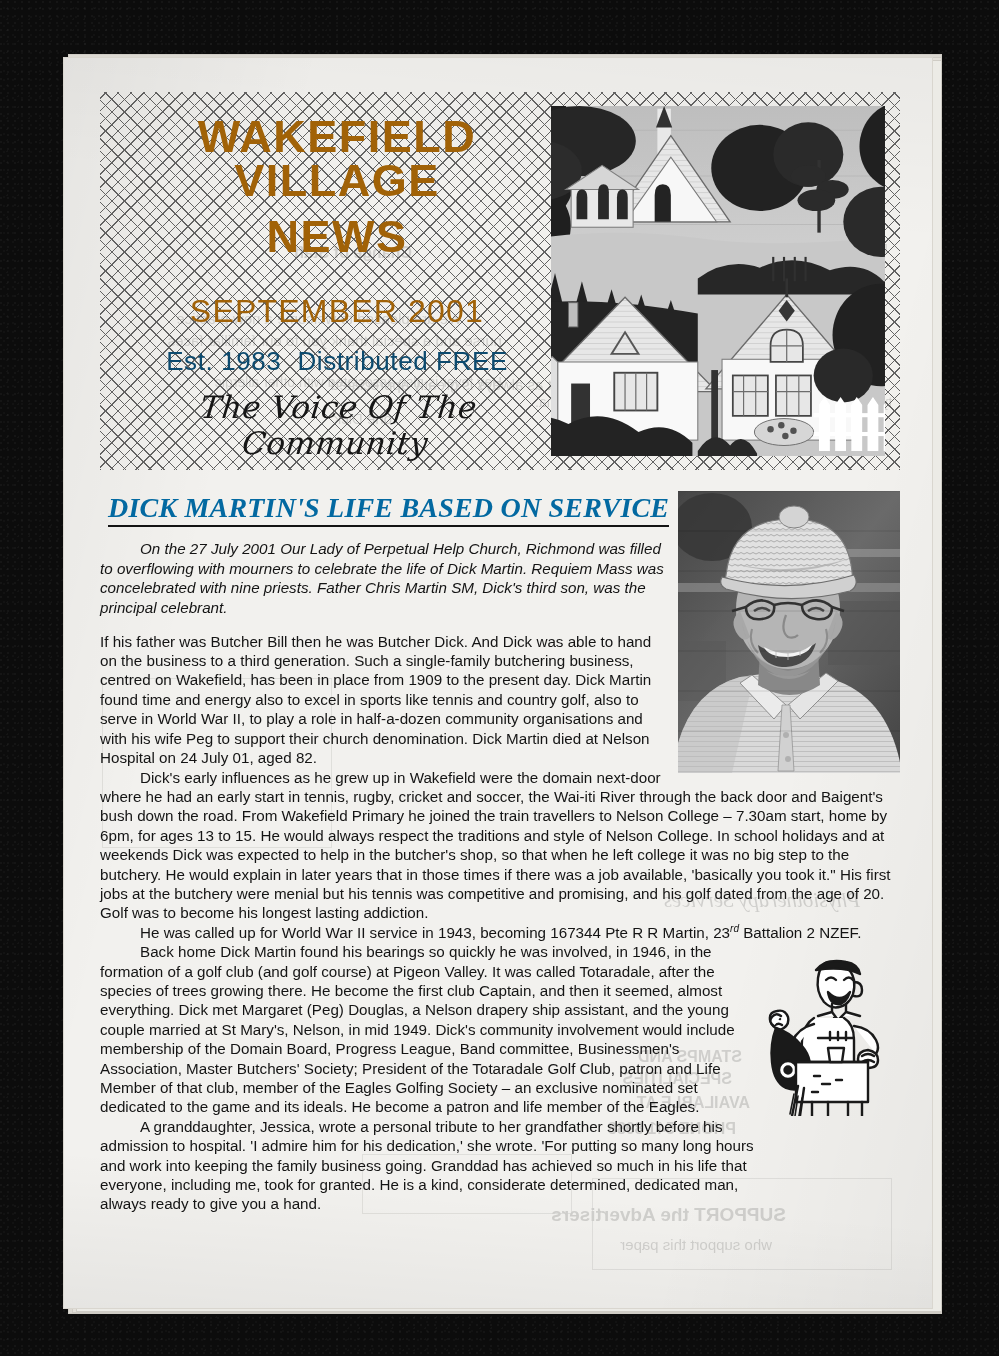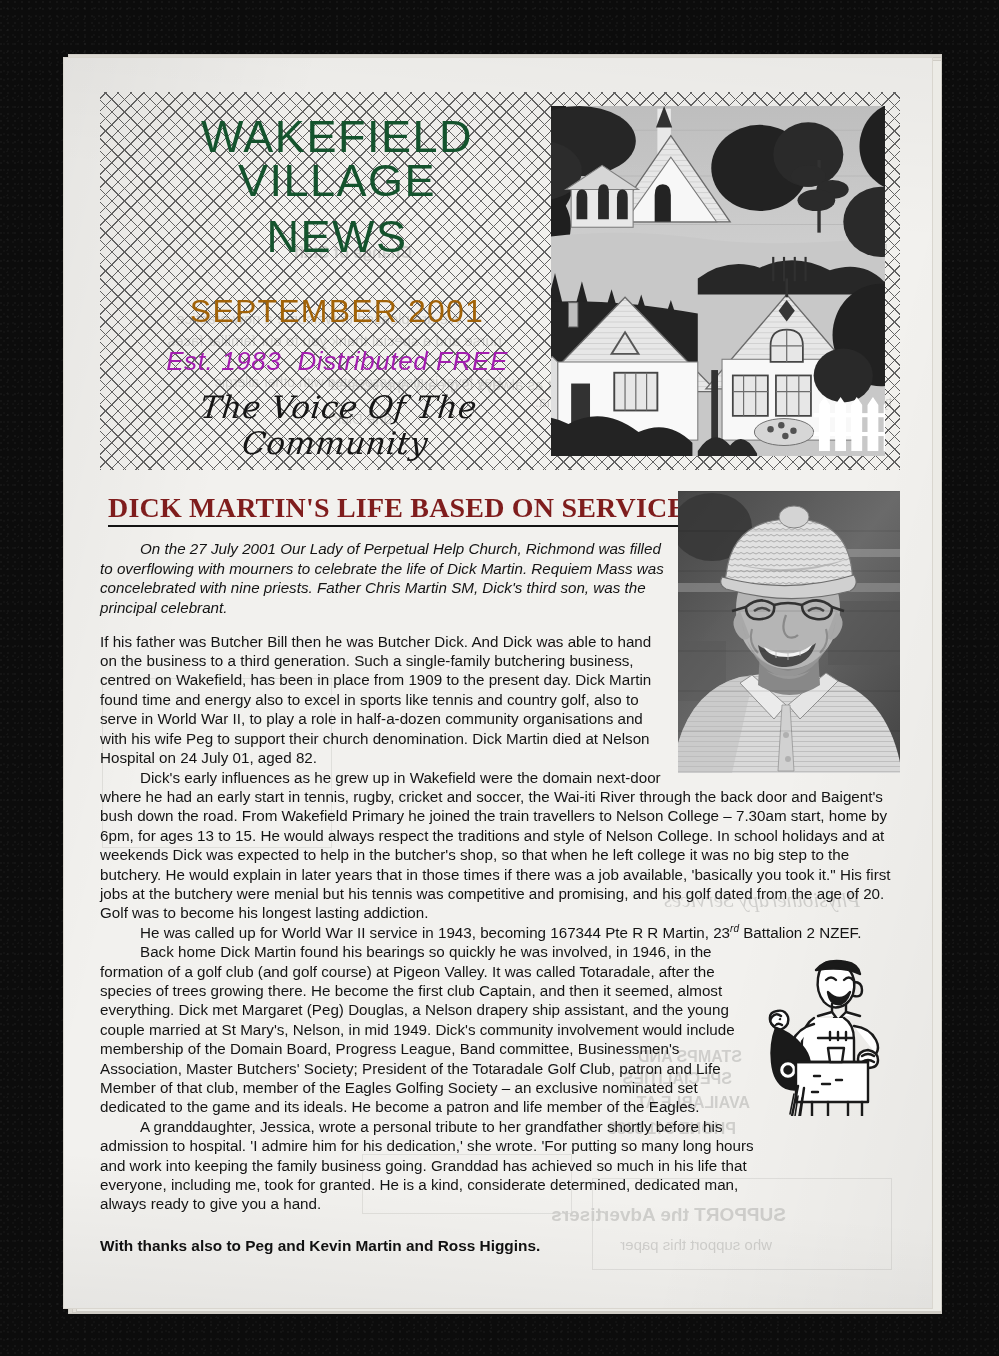--- a/index.html
+++ b/index.html
@@ -101,36 +101,36 @@
     opacity: .85;
   }
   .mh-text {
     position: relative; z-index: 2;
     flex: 0 0 432px;
     padding: 14px 0 0 24px;
     text-align: center;
   }
   .mh-title1, .mh-title2 {
     font-family: "Liberation Sans", sans-serif;
-    font-weight: 400;
-    color: #14532d;
+    font-weight: 700;
+    color: #a16207;
     letter-spacing: 1.5px;
     line-height: .98;
   }
   .mh-title1 { font-size: 45px; }
   .mh-title2 { font-size: 45px; margin-top: 12px; }
   .mh-date {
     font-family: "Liberation Sans", sans-serif;
     font-size: 32px; color: #a16207;
     letter-spacing: 1.2px; margin-top: 34px;
   }
   .mh-est {
     font-family: "Liberation Sans", sans-serif;
-    font-size: 26px; color: #a21caf;
-    letter-spacing: .6px; margin-top: 16px; font-style: italic;
+    font-size: 26px; color: #0c4a6e;
+    letter-spacing: .6px; margin-top: 16px;
   }
   .mh-est .gap { display:inline-block; width: 16px; }
   .mh-tagline {
     font-family: "DejaVu Serif", "Liberation Serif", serif;
     font-style: italic; font-weight: 400;
     font-size: 31px; color: #161616;
     margin-top: 12px; letter-spacing: .5px;
     transform: skewX(-6deg);
   }
 
@@ -142,22 +142,22 @@
     background: #cbc9c4;
     overflow: hidden;
     filter: grayscale(1) contrast(1.12);
   }
   .mh-art svg { display:block; width: 100%; height: 100%; }
 
   
   .headline {
     margin: 22px 0 0 8px;
     font-family: "Liberation Serif", serif;
-    font-weight: bold; 
-    font-size: 28px; color: #7f1d1d;
+    font-weight: bold; font-style: italic;
+    font-size: 28px; color: #0369a1;
     letter-spacing: .2px;
     display: inline-block;
     border-bottom: 2px solid #131313;
     padding-bottom: 1px;
     position: relative; z-index: 3;
   }
 
   .cols { position: relative; z-index: 3; margin-top: 12px; }
 
   .portrait {
@@ -584,18 +584,17 @@
         </svg>
       </div>
 
       <p class="body wide indent sp">Back home Dick Martin found his bearings so quickly he was involved, in 1946, in the formation of a golf club (and golf course) at Pigeon Valley.  It was called Totaradale, after the species of trees growing there.  He become the first club Captain, and then it seemed, almost everything.  Dick met Margaret (Peg) Douglas, a Nelson drapery ship assistant, and the young couple married at St Mary's, Nelson, in mid 1949.  Dick's community involvement would include membership of the Domain Board, Progress League, Band committee, Businessmen's Association, Master Butchers' Society; President of the Totaradale Golf Club, patron and Life Member of that club, member of the Eagles Golfing Society – an exclusive nominated set dedicated to the game and its ideals.  He become a patron and life member of the Eagles.</p>
 
       <p class="body indent" style="width:660px">A granddaughter, Jessica, wrote a personal tribute to her grandfather shortly before his admission to hospital. 'I admire him for his dedication,' she wrote.  'For putting so many long hours and work into keeping the family business going.  Granddad has achieved so much in his life that everyone, including me, took for granted.  He is a kind, considerate determined, dedicated man, always ready to give you a hand.</p>
 
       <div class="clear"></div>
 
       <div class="credits">
-        <div>With thanks also to Peg and Kevin Martin and Ross Higgins.</div>
       </div>
 
     </div>
   </div>
 </div>
 
 </body></html>

